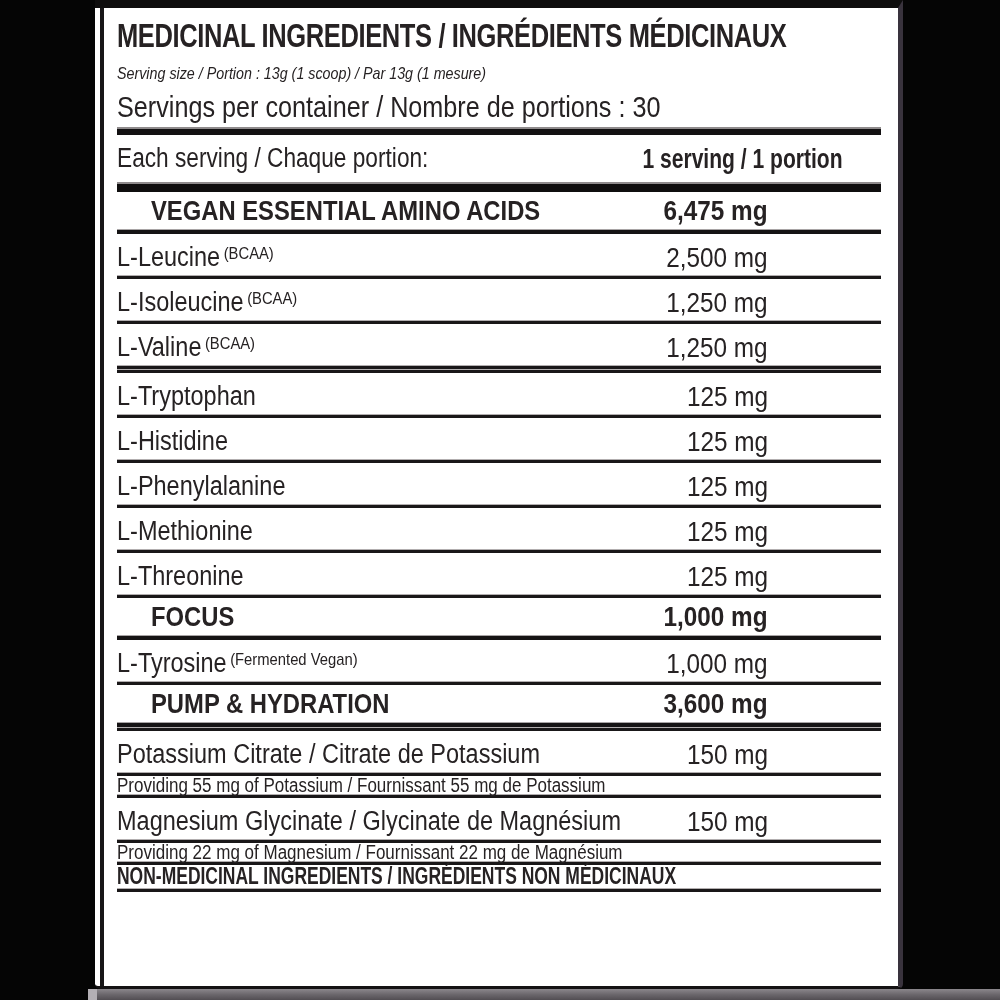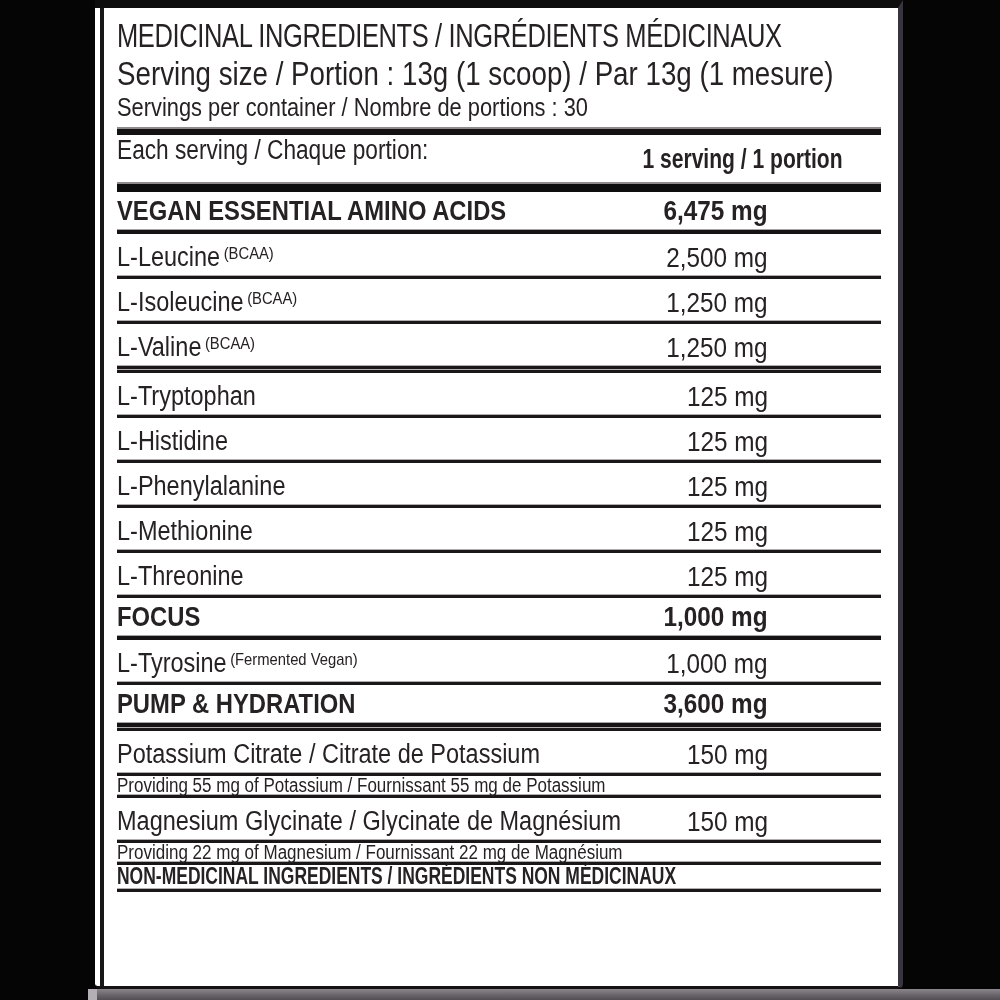--- a/index.html
+++ b/index.html
@@ -17,42 +17,42 @@
   }
   .label-inner{
     position:absolute;left:5px;top:0;right:0;bottom:0;
     border-left:4px solid #181617;box-sizing:border-box;
   }
   .content{position:absolute;left:13px;right:17px;top:0;bottom:0;}
 
   
   .sq{display:inline-block;white-space:nowrap;transform-origin:0 50%;}
 
-  .title{margin:6px 0 0 0;height:42px;line-height:42px;font-size:34px;font-weight:normal;letter-spacing:-0.5px;}
+  .title{margin:6px 0 0 0;height:42px;line-height:42px;font-size:34px;font-weight:bold;letter-spacing:-0.5px;}
   .title .sq{transform:scaleX(.75);}
-  .lline{height:35px;line-height:35px;font-size:33px;}
-  .lline2{height:34px;line-height:32px;font-size:26px;}
+  .lline{height:35px;line-height:35px;font-size:17px;font-style:italic;}
+  .lline2{height:34px;line-height:32px;font-size:30px;}
   .lline .sq,.lline2 .sq{transform:scaleX(.84);}
 
   .sep{width:100%;}
   .sep-thin{height:4px;background:linear-gradient(to bottom,#b2aeaf 0,#b2aeaf 1px,#191718 1px);}
   .sep-mid{height:5px;background:linear-gradient(to bottom,#a8a4a5 0,#a8a4a5 1px,#151314 1px);}
   .sep-bar1{height:8px;margin-top:2px;background:linear-gradient(to bottom,#8f8b8c 0,#8f8b8c 2px,#131112 2px);}
   .sep-bar2{height:10px;background:linear-gradient(to bottom,#8f8b8c 0,#8f8b8c 2px,#0f0e0e 2px);}
 
-  .each-row{position:relative;height:47px;display:flex;align-items:flex-start;}
+  .each-row{position:relative;height:47px;display:flex;align-items:center;}
   .each-row .left{font-size:27px;transform:scaleX(.84);}
   .serving-col{
     position:absolute;right:38px;top:50%;transform:translateY(-50%) scaleX(.78);
     transform-origin:100% 50%;font-size:27px;font-weight:bold;white-space:nowrap;
   }
 
   .row{position:relative;display:flex;align-items:center;}
   .row.item{height:35px;margin-top:6px;}
-  .row.section{height:37px;}
+  .row.section{height:37px;margin-left:34px;}
   .row.note{height:18px;}
   .row.subheader{height:23px;}
   .row.last{height:55px;}
   .cell-name{font-size:27px;display:inline-block;white-space:nowrap;transform:scaleX(.87);transform-origin:0 50%;}
   .section .cell-name{font-weight:bold;font-size:28px;transform:scaleX(.85);}
   .note .cell-name{font-size:20px;transform:scaleX(.85);}
   .subheader .cell-name{font-weight:bold;font-size:23px;transform:scaleX(.76);}
   .cell-amount{
     position:absolute;right:113px;top:50%;
     transform:translateY(-50%) scaleX(.9);transform-origin:100% 50%;

